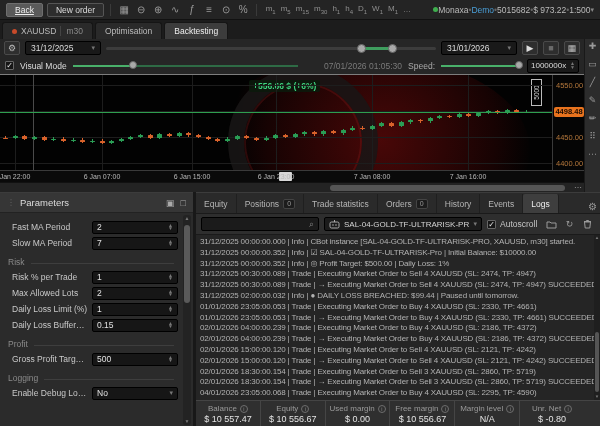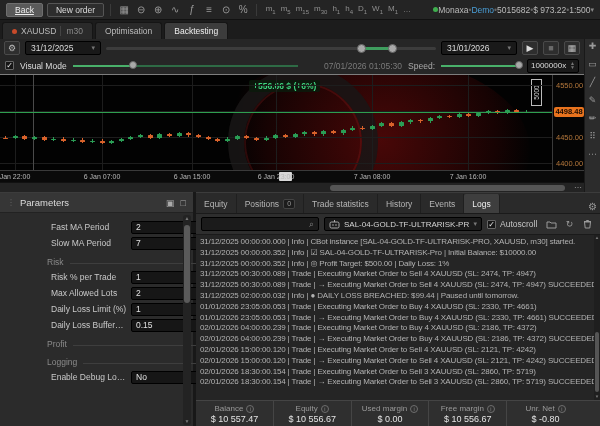--- a/index.html
+++ b/index.html
@@ -93,21 +93,21 @@
   #sidetools{position:absolute;left:584px;top:39px;width:16px;height:153px;background:#2c2c2c;
              border-left:1px solid #191919;display:flex;flex-direction:column;align-items:center;padding-top:3px;gap:9px;}
   .stool{color:#9a9a9a;font-size:9px;line-height:9px;cursor:pointer;}
 
   
   #params{position:absolute;left:0;top:192px;width:193px;height:234px;background:#2b2b2b;border-top:1px solid #3c3c3c;}
   #phead{height:20px;background:#363636;display:flex;align-items:center;padding:0 7px;border-bottom:1px solid #222;}
   #phead .grip{color:#666;font-size:8px;margin-right:5px;}
   #ptitle{font-size:9.5px;color:#ddd;}
   #phead .wicons{margin-left:auto;display:flex;gap:6px;color:#aaa;font-size:9px;}
-  #param-body{position:absolute;left:0;top:20px;width:182px;height:214px;padding:6px 0 0 0;overflow:hidden;margin-left:39px;}
+  #param-body{position:absolute;left:0;top:20px;width:182px;height:214px;padding:6px 0 0 0;overflow:hidden;}
   .prow{display:flex;align-items:center;height:16px;padding:0 4px 0 12px;}
   .plabel{flex:1;font-size:8.5px;color:#c9c9c9;white-space:nowrap;overflow:hidden;}
   .pinput{width:86px;height:13px;background:#161616;border:1px solid #000;border-radius:2px;
           display:flex;align-items:center;justify-content:space-between;padding:0 4px;color:#e2e2e2;font-size:8.5px;}
   .psection{height:18px;display:flex;align-items:flex-end;padding:0 8px 2px 8px;}
   .psection span{color:#8a8a8a;font-size:8.5px;margin-right:6px;}
   .psection i{flex:1;border-top:1px solid #3e3e3e;height:0;margin-bottom:3px;}
   #pscroll{position:absolute;right:2px;top:22px;width:8px;height:210px;background:#232323;border-radius:3px;}
   #pscroll .arr{width:8px;text-align:center;color:#777;font-size:5px;line-height:7px;}
   #pthumb{position:absolute;left:1px;top:10px;width:6px;height:78px;background:#5a5a5a;border-radius:3px;cursor:pointer;}
@@ -482,20 +482,30 @@
             <span class="stepper">
               <span>▲</span>
               <span>▼</span>
             </span>
           </div>
         </div>
         <div class="psection">
           <span>Profit</span>
           <i></i>
         </div>
+        <div class="prow">
+          <span class="plabel">Gross Profit Targ…</span>
+          <div class="pinput">
+            <span>500</span>
+            <span class="stepper">
+              <span>▲</span>
+              <span>▼</span>
+            </span>
+          </div>
+        </div>
         <div class="psection">
           <span>Logging</span>
           <i></i>
         </div>
         <div class="prow">
           <span class="plabel">Enable Debug Lo…</span>
           <div class="pinput">
             <span>No</span>
             <span class="caret">▾</span>
           </div>
@@ -512,20 +522,24 @@
     <div id="rtabs">
         <div class="rtab">
           <span>Equity</span>
         </div>
         <div class="rtab">
           <span>Positions</span>
           <span class="badge">0</span>
         </div>
         <div class="rtab">
           <span>Trade statistics</span>
+        </div>
+        <div class="rtab">
+          <span>Orders</span>
+          <span class="badge">0</span>
         </div>
         <div class="rtab">
           <span>History</span>
         </div>
         <div class="rtab">
           <span>Events</span>
         </div>
         <div class="rtab active">
           <span>Logs</span>
         </div>
@@ -570,20 +584,21 @@
         <div class="logrow">31/12/2025 00:30:00.089 | Trade | → Executing Market Order to Sell 4 XAUUSD (SL: 2474, TP: 4947) SUCCEEDED, Position PID1</div>
         <div class="logrow">31/12/2025 02:00:00.032 | Info | ● DAILY LOSS BREACHED: $99.44 | Paused until tomorrow.</div>
         <div class="logrow">01/01/2026 23:05:00.053 | Trade | Executing Market Order to Buy 4 XAUUSD (SL: 2330, TP: 4661)</div>
         <div class="logrow">01/01/2026 23:05:00.053 | Trade | → Executing Market Order to Buy 4 XAUUSD (SL: 2330, TP: 4661) SUCCEEDED, Position PID2</div>
         <div class="logrow">02/01/2026 04:00:00.239 | Trade | Executing Market Order to Buy 4 XAUUSD (SL: 2186, TP: 4372)</div>
         <div class="logrow">02/01/2026 04:00:00.239 | Trade | → Executing Market Order to Buy 4 XAUUSD (SL: 2186, TP: 4372) SUCCEEDED, Position PID3</div>
         <div class="logrow">02/01/2026 15:00:00.120 | Trade | Executing Market Order to Sell 4 XAUUSD (SL: 2121, TP: 4242)</div>
         <div class="logrow">02/01/2026 15:00:00.120 | Trade | → Executing Market Order to Sell 4 XAUUSD (SL: 2121, TP: 4242) SUCCEEDED, Position PID4</div>
         <div class="logrow">02/01/2026 18:30:00.154 | Trade | Executing Market Order to Sell 3 XAUUSD (SL: 2860, TP: 5719)</div>
         <div class="logrow">02/01/2026 18:30:00.154 | Trade | → Executing Market Order to Sell 3 XAUUSD (SL: 2860, TP: 5719) SUCCEEDED, Position PID5</div>
+        <div class="logrow">04/01/2026 23:05:00.068 | Trade | Executing Market Order to Buy 4 XAUUSD (SL: 2295, TP: 4590)</div>
       </div>
     <div id="logscroll">
       <div class="arr">▲</div>
       <div id="logthumb"></div>
       <div class="arr down">▼</div>
     </div>
     <div id="statusbar">
         <div class="scol">
           <div class="slab">
             <span>Balance</span>
@@ -607,20 +622,27 @@
         </div>
         <div class="scol">
           <div class="slab">
             <span>Free margin</span>
             <span class="iinfo">i</span>
           </div>
           <div class="sval">$ 10 556.67</div>
         </div>
         <div class="scol">
           <div class="slab">
+            <span>Margin level</span>
+            <span class="iinfo">i</span>
+          </div>
+          <div class="sval">N/A</div>
+        </div>
+        <div class="scol">
+          <div class="slab">
             <span>Unr. Net</span>
             <span class="iinfo">i</span>
           </div>
           <div class="sval">$ -0.80</div>
         </div>
       </div>
     <div id="status-gear">⚙</div>
   </div>
 
 </div>

